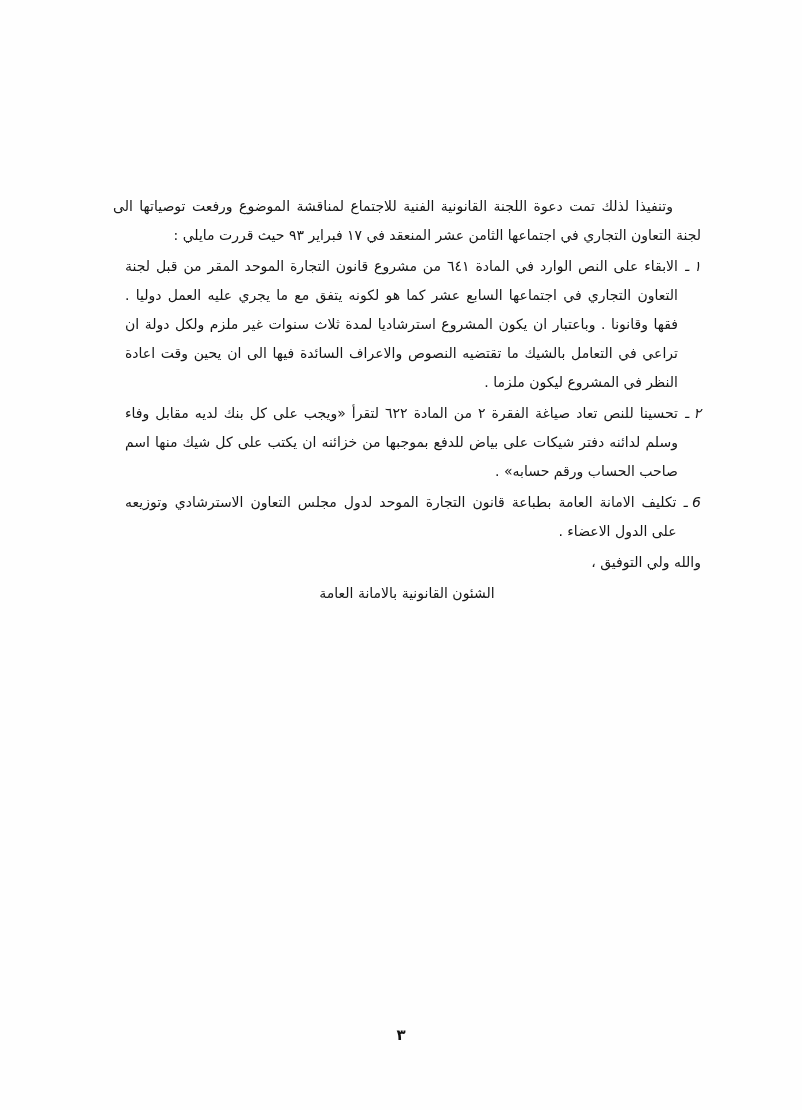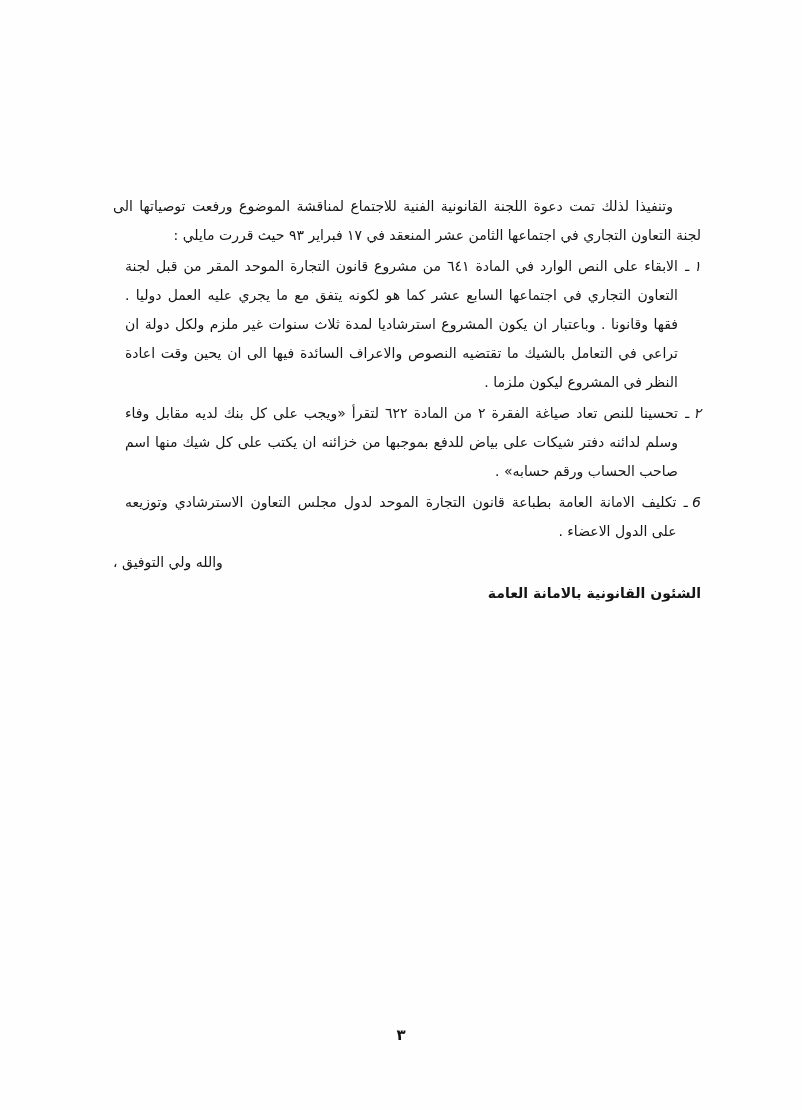--- a/index.html
+++ b/index.html
@@ -43,27 +43,27 @@
     font-style: italic;
   }
   .item .text {
     flex: 1 1 auto;
     text-align: justify;
     margin-left: 12px;
   }
   .farewell {
     margin: 0;
     text-indent: 0;
-    text-align: left;
+    text-align: right;
   }
   .signature {
     margin: 2px 0 0 0;
     text-indent: 0;
-    text-align: right; 
-    font-weight: bold;
+    text-align: center; 
+    font-weight: normal;
   }
   .page-number {
     position: absolute;
     top: 1026px;
     left: 0;
     width: 100%;
     text-align: center;
     font-size: 15px;
     font-weight: bold;
     color: #111111;

